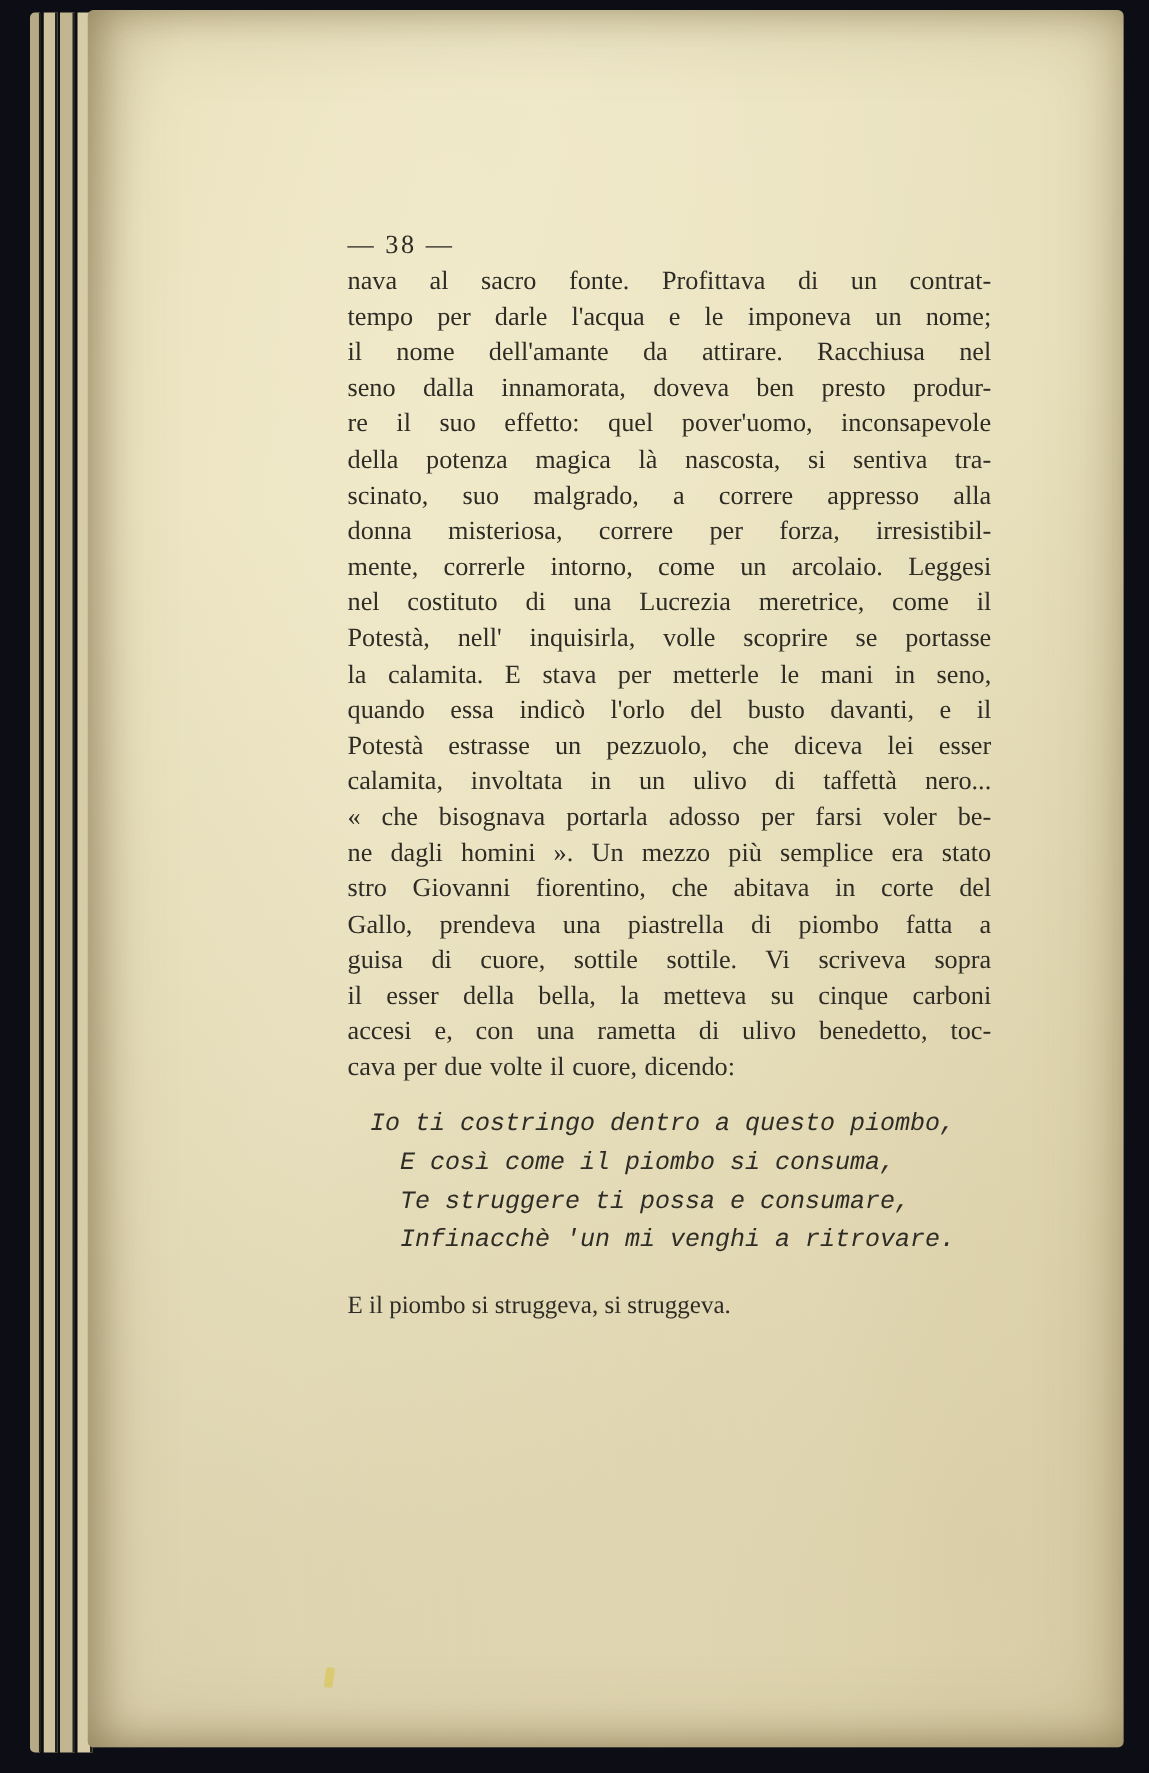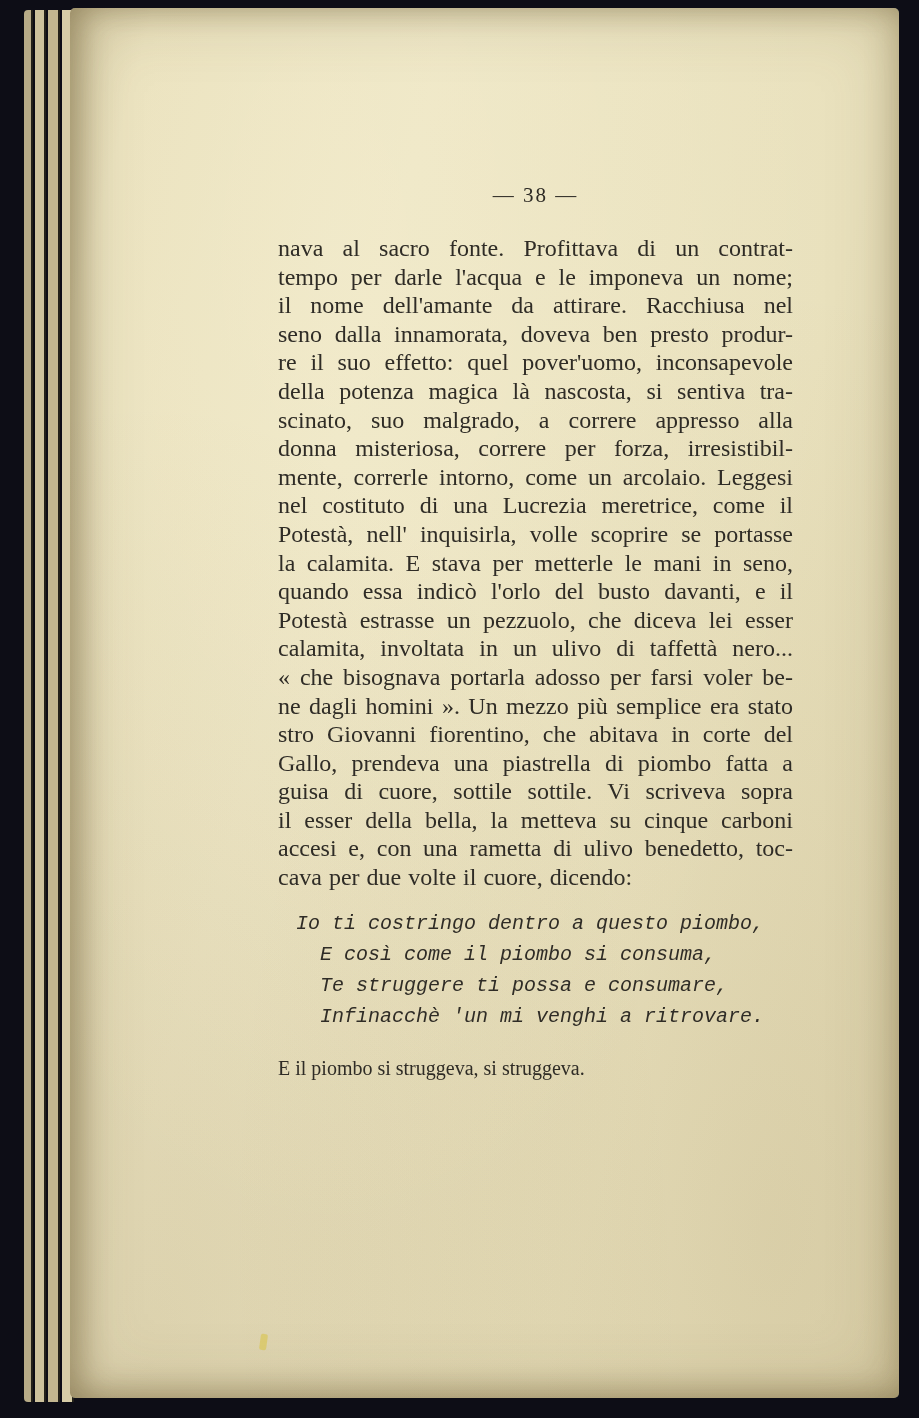--- a/index.html
+++ b/index.html
@@ -36,29 +36,28 @@
       inset 14px 0 28px rgba(80,60,20,0.28),
       inset -6px -6px 30px rgba(90,70,30,0.18);
   }
 
   
   .text-block {
     position:absolute;
     left:208px; top:175px; width:515px;
   }
   .page-number {
-    text-align:center;
     font-size:21px;
     letter-spacing:2px;
-    margin-bottom:26px;
+    margin-bottom:2px;
     color:#2e2b25;
   }
   .body-text { width:100%; }
   .body-line {
-    font-size:24px;
+    font-size:21px;
     line-height:28.6px;
     text-align:justify;
     text-align-last:justify;
     word-spacing:0.04em;
   }
   .body-line:last-child { text-align-last:left; }
 
   .verse { margin-top:16px;font-family:Liberation Mono, monospace; }
   .verse-line {
     font-style:italic;

